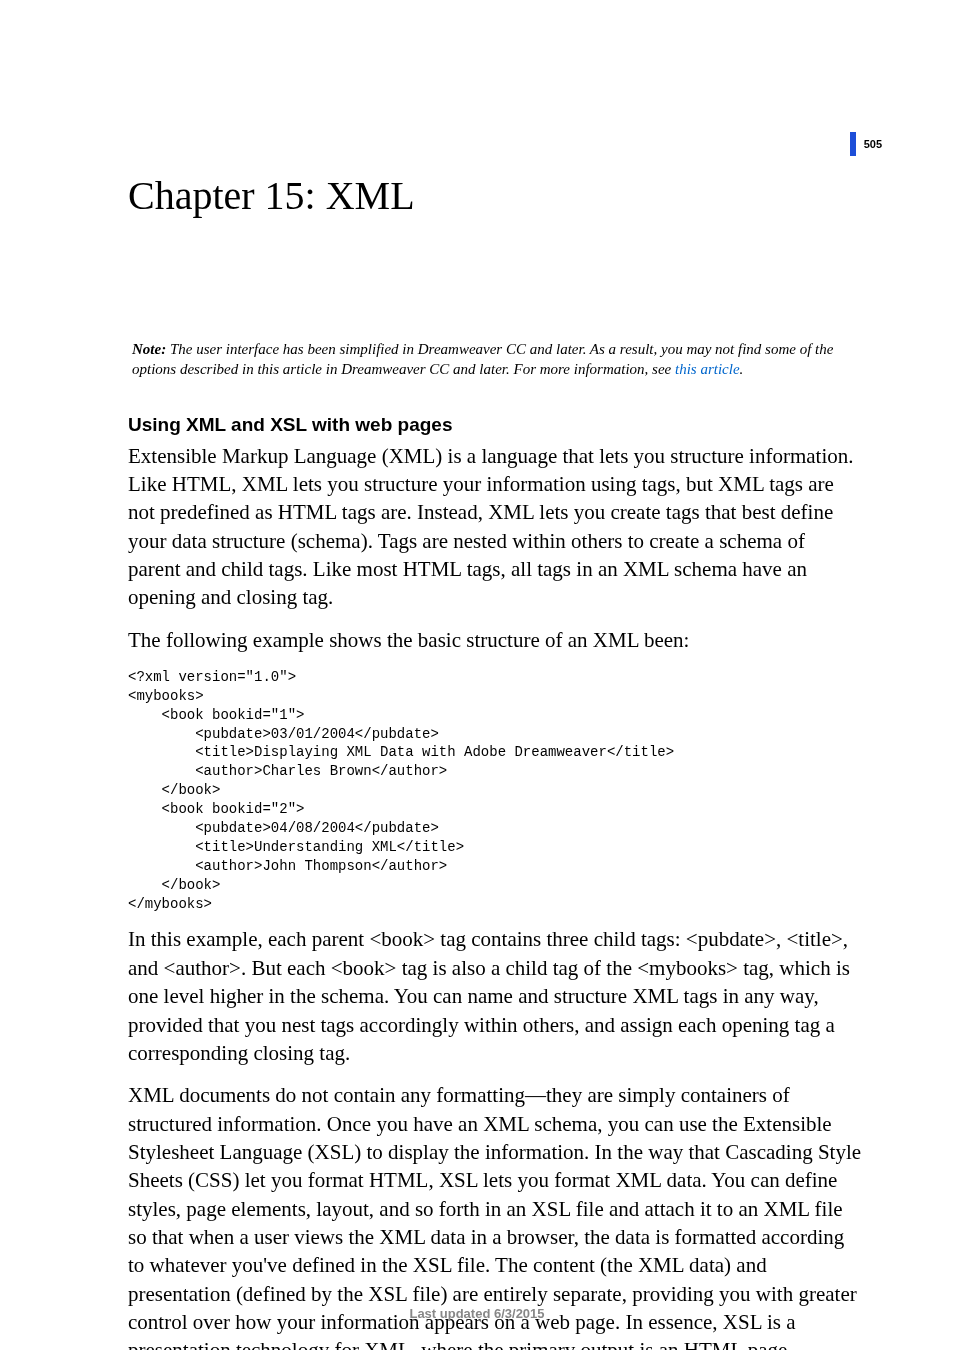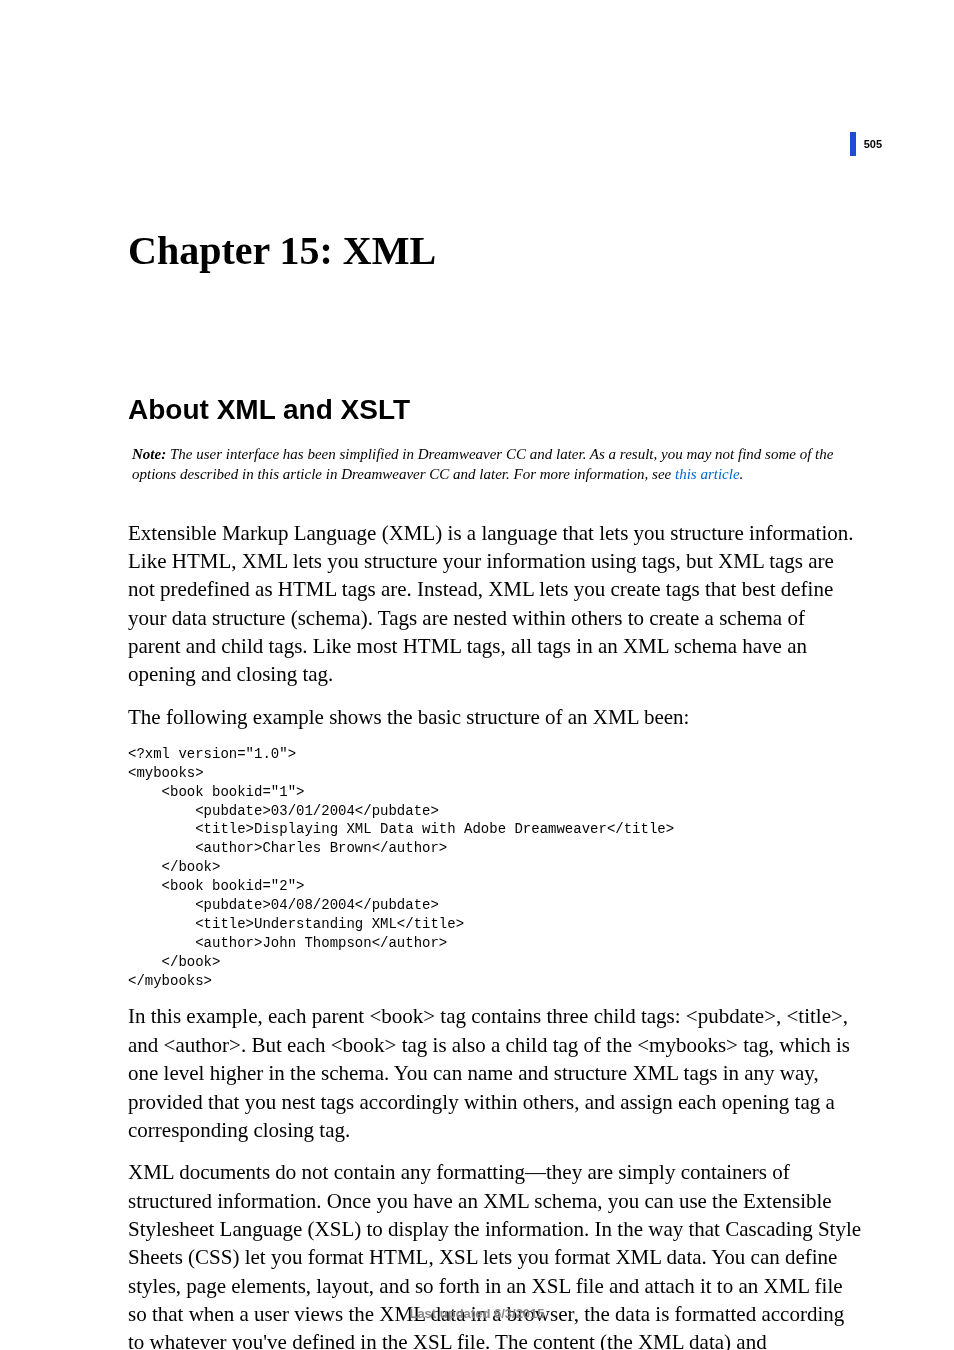--- a/index.html
+++ b/index.html
@@ -20,23 +20,23 @@
     top: 132px;
     right: 72px;
     border-left: 6px solid #1d4ed8;
     padding: 6px 0 6px 8px;
     font-family: "Myriad Pro", "Helvetica Neue", Arial, sans-serif;
     font-weight: 700;
     font-size: 11px;
   }
   h1.chapter {
     font-family: "Minion Pro", Georgia, "Times New Roman", serif;
-    font-weight: 700;
+    font-weight: 400;
     font-size: 40px;
-    margin: 99px 0 120px 0;
+    margin: 44px 0 120px 0;
   }
   h2.section {
     font-family: "Myriad Pro", "Helvetica Neue", Arial, sans-serif;
     font-weight: 700;
     font-size: 28px;
     margin: 0 0 18px 0;
   }
   p.note {
     font-style: italic;
     font-size: 15px;
@@ -82,26 +82,26 @@
 </style>
 </head>
 <body>
 
 <div class="page">
 
   <div class="page-number">505</div>
 
   <h1 class="chapter">Chapter 15: XML</h1>
 
-  <h2 class="section">About XML and XSLT</h2>
 
   <p class="note">
     <span class="note-label">Note:</span><span> The user interface has been simplified in Dreamweaver CC and later. As a result, you may not find some of the options described in this article in Dreamweaver CC and later. For more information, see </span><a class="link" href="#">this article</a><span>.</span>
   </p>
 
+  <h3 class="subsection">Using XML and XSL with web pages</h3>
 
   <p class="body">Extensible Markup Language (XML) is a language that lets you structure information. Like HTML, XML lets you structure your information using tags, but XML tags are not predefined as HTML tags are. Instead, XML lets you create tags that best define your data structure (schema). Tags are nested within others to create a schema of parent and child tags. Like most HTML tags, all tags in an XML schema have an opening and closing tag.</p>
 
   <p class="body">The following example shows the basic structure of an XML been:</p>
 
   <pre class="code">&lt;?xml version="1.0"&gt;
 &lt;mybooks&gt;
     &lt;book bookid="1"&gt;
         &lt;pubdate&gt;03/01/2004&lt;/pubdate&gt;
         &lt;title&gt;Displaying XML Data with Adobe Dreamweaver&lt;/title&gt;

